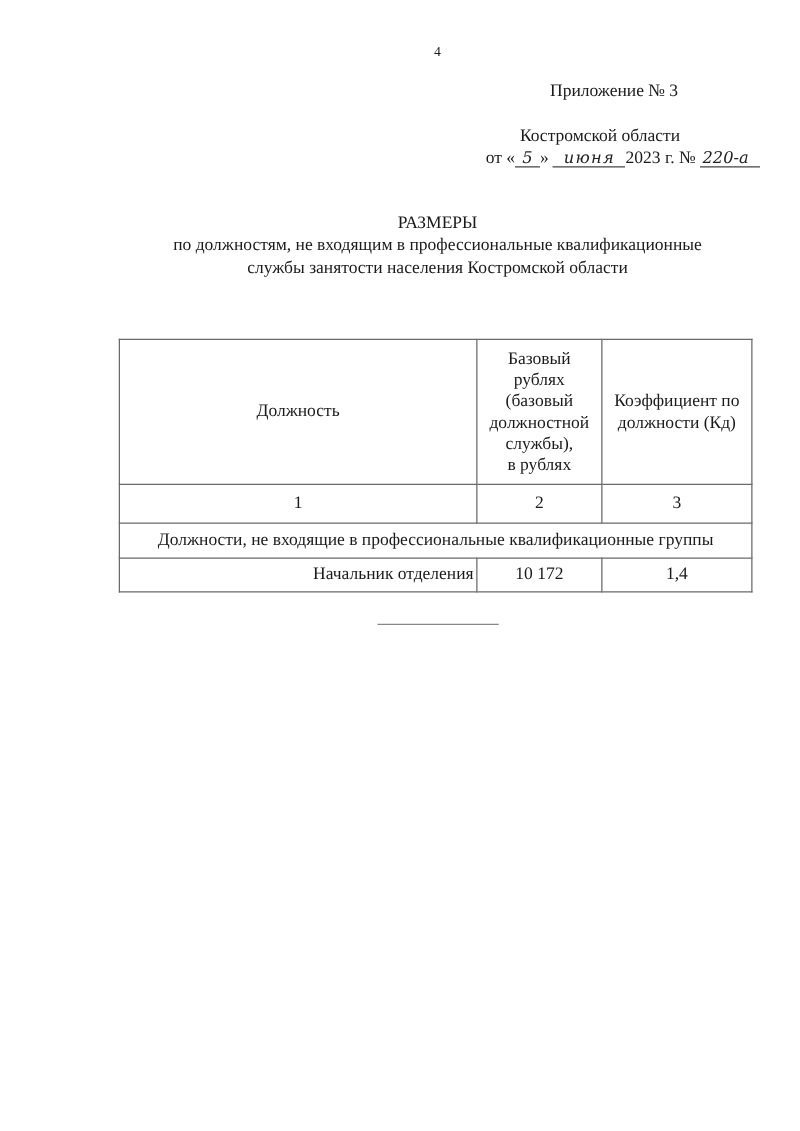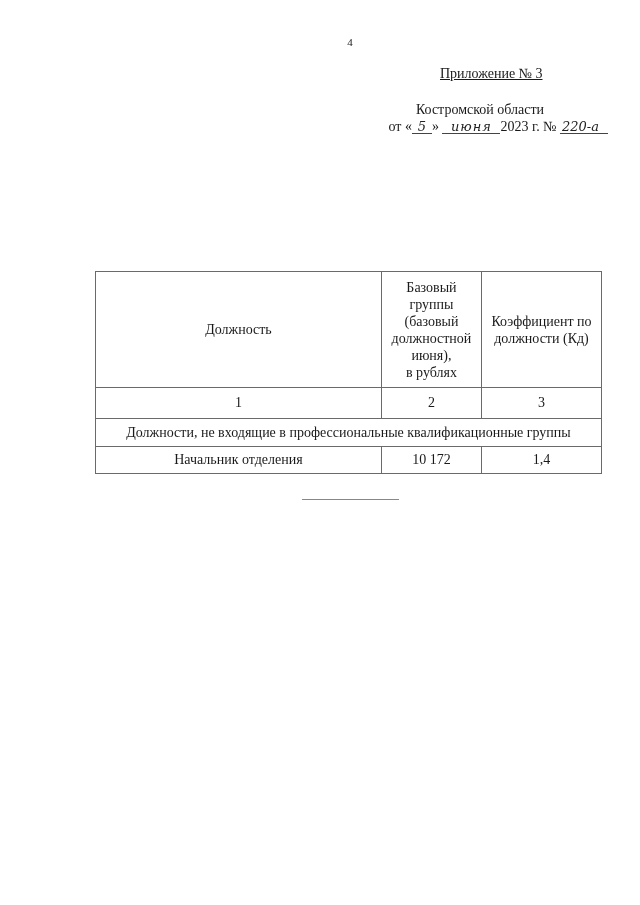--- a/index.html
+++ b/index.html
@@ -3,21 +3,21 @@
   <meta charset="utf-8">
   <style>
     html, body { margin: 0; padding: 0; background: #ffffff; }
     body {
       width: 640px; height: 905px; position: relative; overflow: hidden;
       font-family: "Liberation Serif", "DejaVu Serif", serif;
       color: #1a1a1a;
     }
     .page-num { position: absolute; top: 36px; left: 0; width: 640px; text-align: center; font-size: 11px; margin-left: 30px; }
     .appendix {
-      position: absolute; top: 66px; left: 440px; font-size: 14px; text-decoration: underline;
+      position: absolute; top: 66px; left: 440px; font-size: 14px;
     }
     .decree { position: absolute; top: 101px; right: 30px; width: 260px; text-align: center; font-size: 14px; line-height: 17px; }
     .decree .line { display: block; white-space: nowrap; }
     .decree .date-line { text-align: right; margin-right: 2px; }
     .hw {
       font-family: "DejaVu Serif", serif; font-style: italic; font-size: 13px;
       display: inline-block; border-bottom: 1px solid #444; line-height: 13px; padding: 0 2px;
       color: #222;
     }
     .hw.day { width: 16px; text-align: center; }
@@ -33,52 +33,55 @@
     table.main td, table.main th {
       border: 1px solid #6a6a6a; font-weight: normal; padding: 0 2px; text-align: center; margin-left: 44px;
     }
     .hdr-row th { height: 115px; line-height: 17px; vertical-align: middle; }
     .col1 { width: 294px; }
     .col2 { width: 96px; }
     .col3 { width: 117px; }
     .num-row td { height: 30px; }
     .group-row td { height: 27px; }
     .data-row td { height: 26px; }
-    .data-row td.pos { text-align: center; padding-left: 2px; }
+    .data-row td.pos { text-align: right; padding-left: 2px; }
     .footer-rule { position: absolute; top: 499px; left: 302px; width: 97px; height: 0; border-top: 1px solid #888; }
   </style>
 </head>
 <body>
 
 <div class="page-num">4</div>
 
 <div class="appendix">Приложение № 3</div>
 
 <div class="decree">
   <span class="line">Костромской области</span>
   <span class="line date-line">
     <span>от «</span><span class="hw day">5</span><span>»</span>
     <span class="hw month">июня</span><span>2023 г. №</span>
     <span class="hw num">220-а</span>
   </span>
 </div>
 
 <div class="title-block">
+  <span class="heading">РАЗМЕРЫ</span>
+  <span class="sub">по должностям, не входящим в профессиональные квалификационные</span>
+  <span class="sub">службы занятости населения Костромской области</span>
 </div>
 
 <table class="main">
   <tbody>
       <tr class="hdr-row">
     <th class="col1">Должность</th>
     <th class="col2">
       <div>Базовый</div>
-      <div>группы</div>
+      <div>рублях</div>
       <div>(базовый</div>
       <div>должностной</div>
-      <div>июня),</div>
+      <div>службы),</div>
       <div>в рублях</div>
     </th>
     <th class="col3">
       <div>Коэффициент по</div>
       <div>должности (Кд)</div>
     </th>
   </tr>
   <tr class="num-row">
     <td>1</td>
     <td>2</td>

